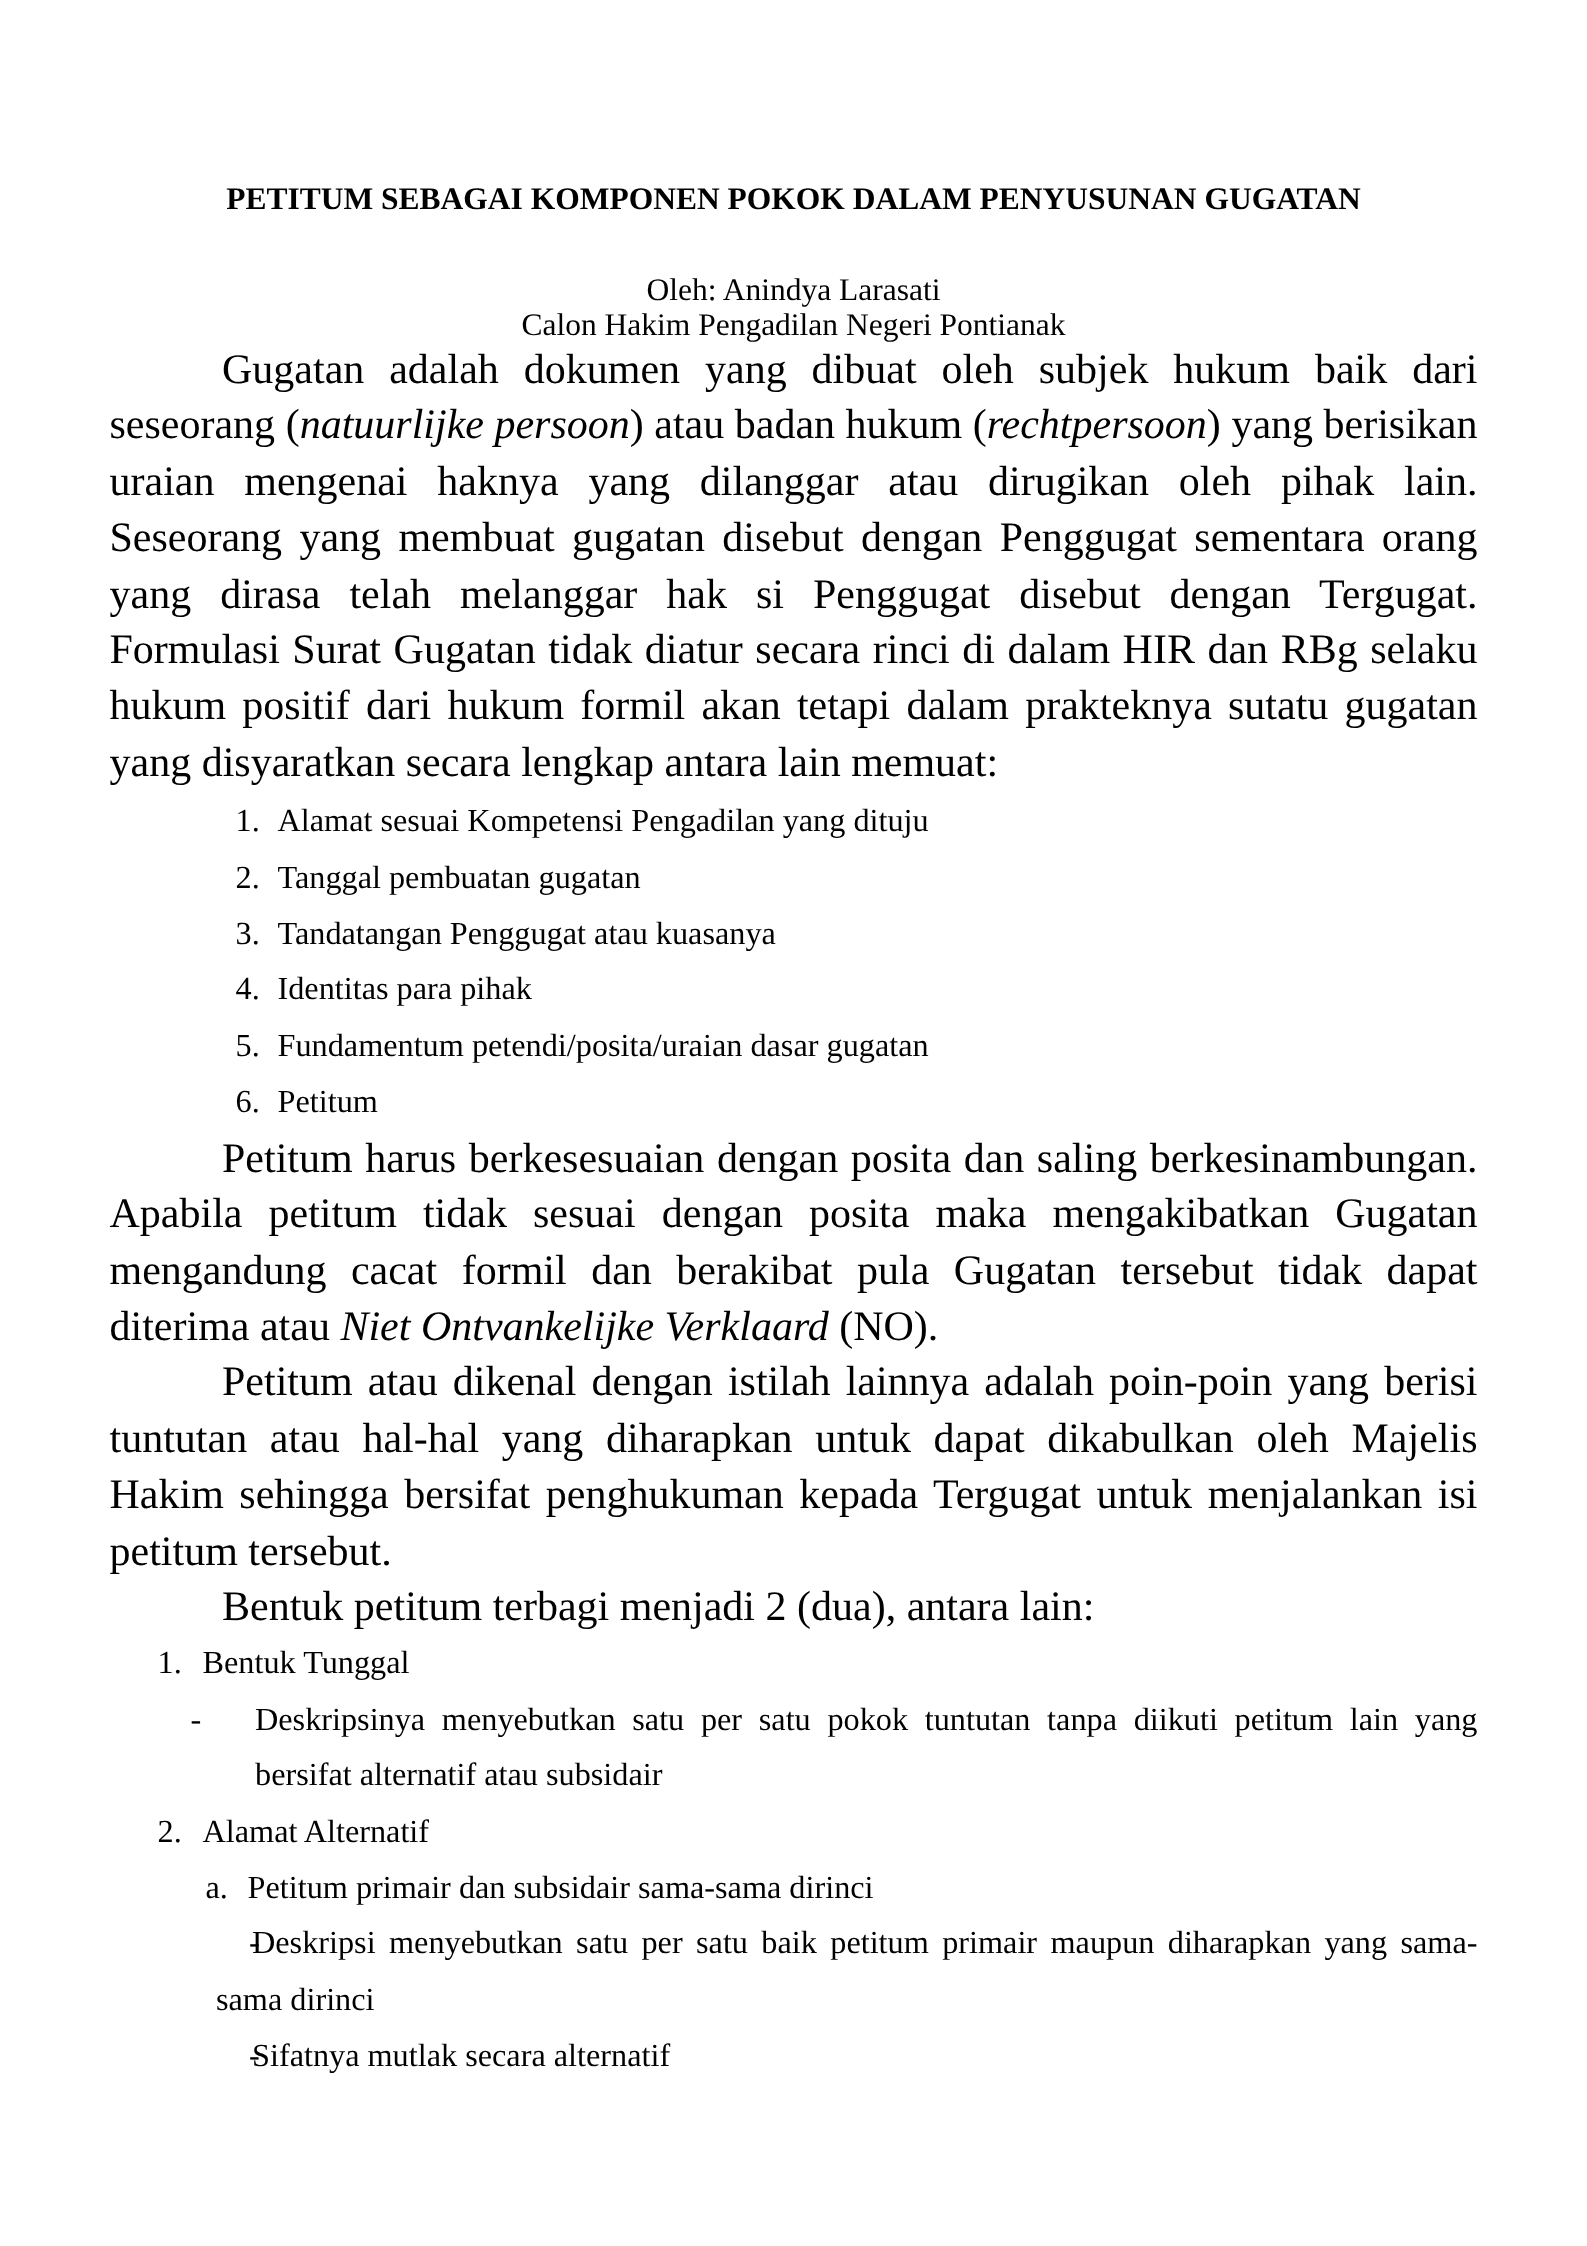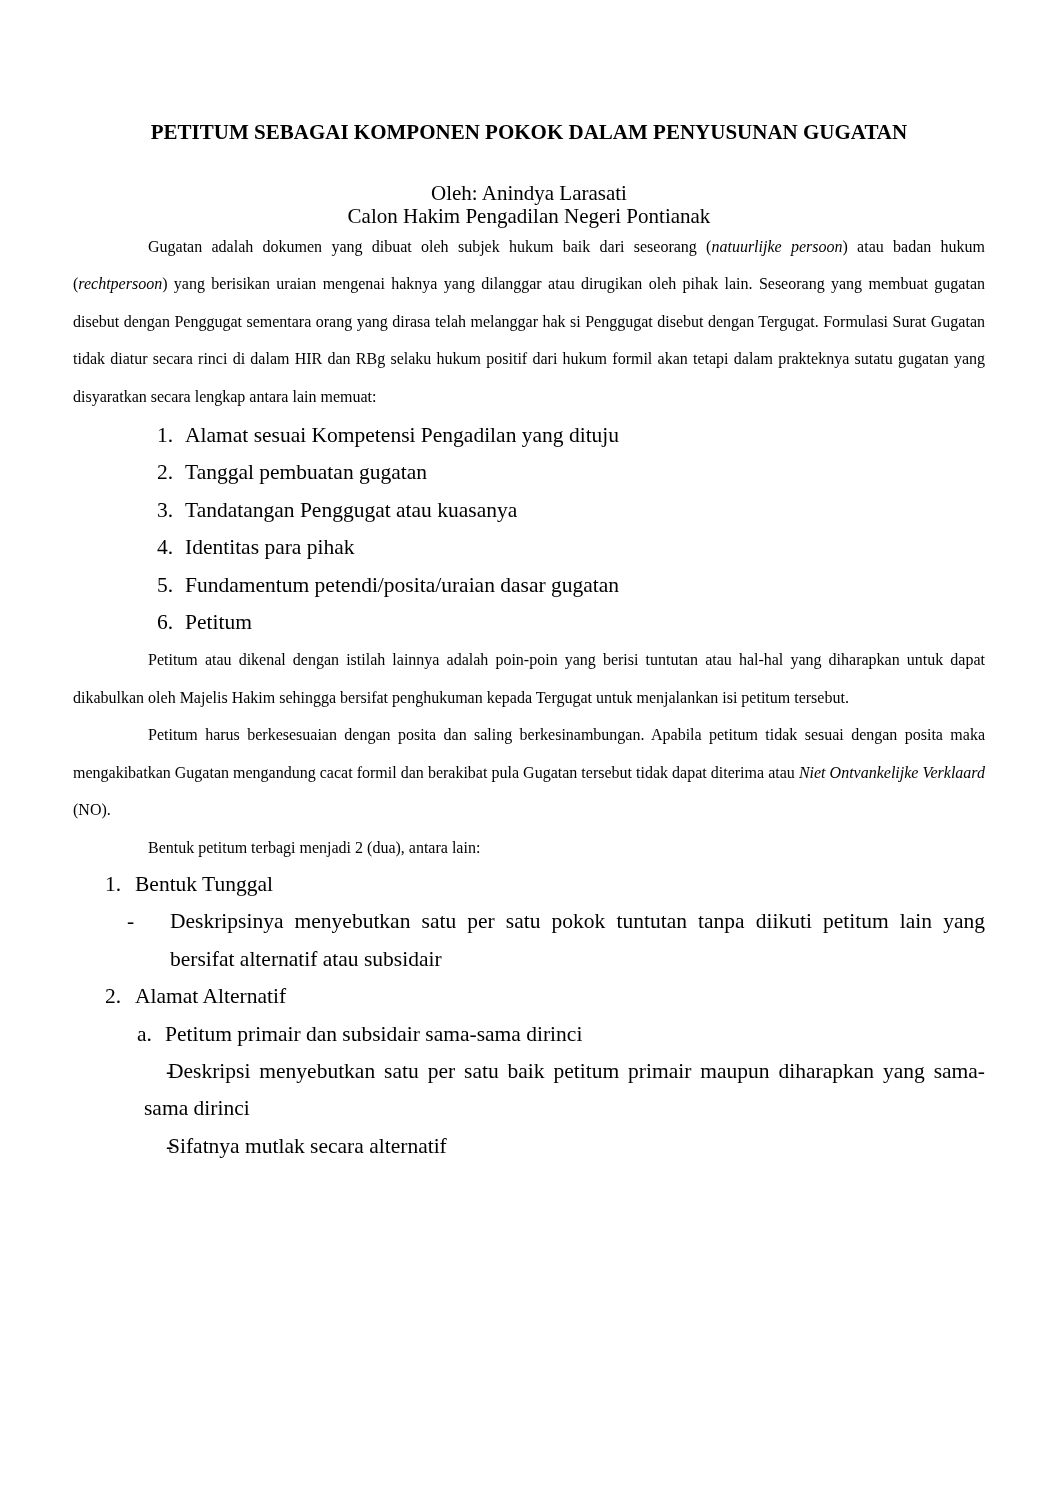--- a/index.html
+++ b/index.html
@@ -26,21 +26,21 @@
     line-height: 28px;
   }
   .byline {
     margin-top: 36px;
     text-align: center;
     font-size: 21px;
     line-height: 23px;
   }
   p.body {
     margin: 0;
-    font-size: 16px;
+    font-size: 28px;
     line-height: 37.4px;
     text-align: justify;
     text-indent: 75px;
     font-family: Liberation Serif, serif;
   }
   .p1 { margin-top: 38px; }
   .p2 { margin-top: 10px; }
   .p3 { margin-top: 12px; }
   .p4 { margin-top: 0; }
 
@@ -104,23 +104,23 @@
     <div class="req-row">
       <span class="marker">5.</span>
       <span>Fundamentum petendi/posita/uraian dasar gugatan</span>
     </div>
     <div class="req-row">
       <span class="marker">6.</span>
       <span>Petitum</span>
     </div>
   </div>
 
+  <p class="body p3"><span>Petitum harus berkesesuaian dengan posita dan saling berkesinambungan. Apabila petitum tidak sesuai dengan posita maka mengakibatkan Gugatan mengandung cacat formil dan berakibat pula Gugatan tersebut tidak dapat diterima atau </span><span style="font-style: italic;">Niet Ontvankelijke Verklaard</span><span> (NO).</span></p>
+
   <p class="body p2">Petitum atau dikenal dengan istilah lainnya adalah poin-poin yang berisi tuntutan atau hal-hal yang diharapkan untuk dapat dikabulkan oleh Majelis Hakim sehingga bersifat penghukuman kepada Tergugat untuk menjalankan isi petitum tersebut.</p>
-
-  <p class="body p3"><span>Petitum harus berkesesuaian dengan posita dan saling berkesinambungan. Apabila petitum tidak sesuai dengan posita maka mengakibatkan Gugatan mengandung cacat formil dan berakibat pula Gugatan tersebut tidak dapat diterima atau </span><span style="font-style: italic;">Niet Ontvankelijke Verklaard</span><span> (NO).</span></p>
 
   <p class="body p4">Bentuk petitum terbagi menjadi 2 (dua), antara lain:</p>
 
   <div class="bentuk-list">
 
     <div class="b-row b-main">
       <span class="marker">1.</span>
       <span>Bentuk Tunggal</span>
     </div>
 

